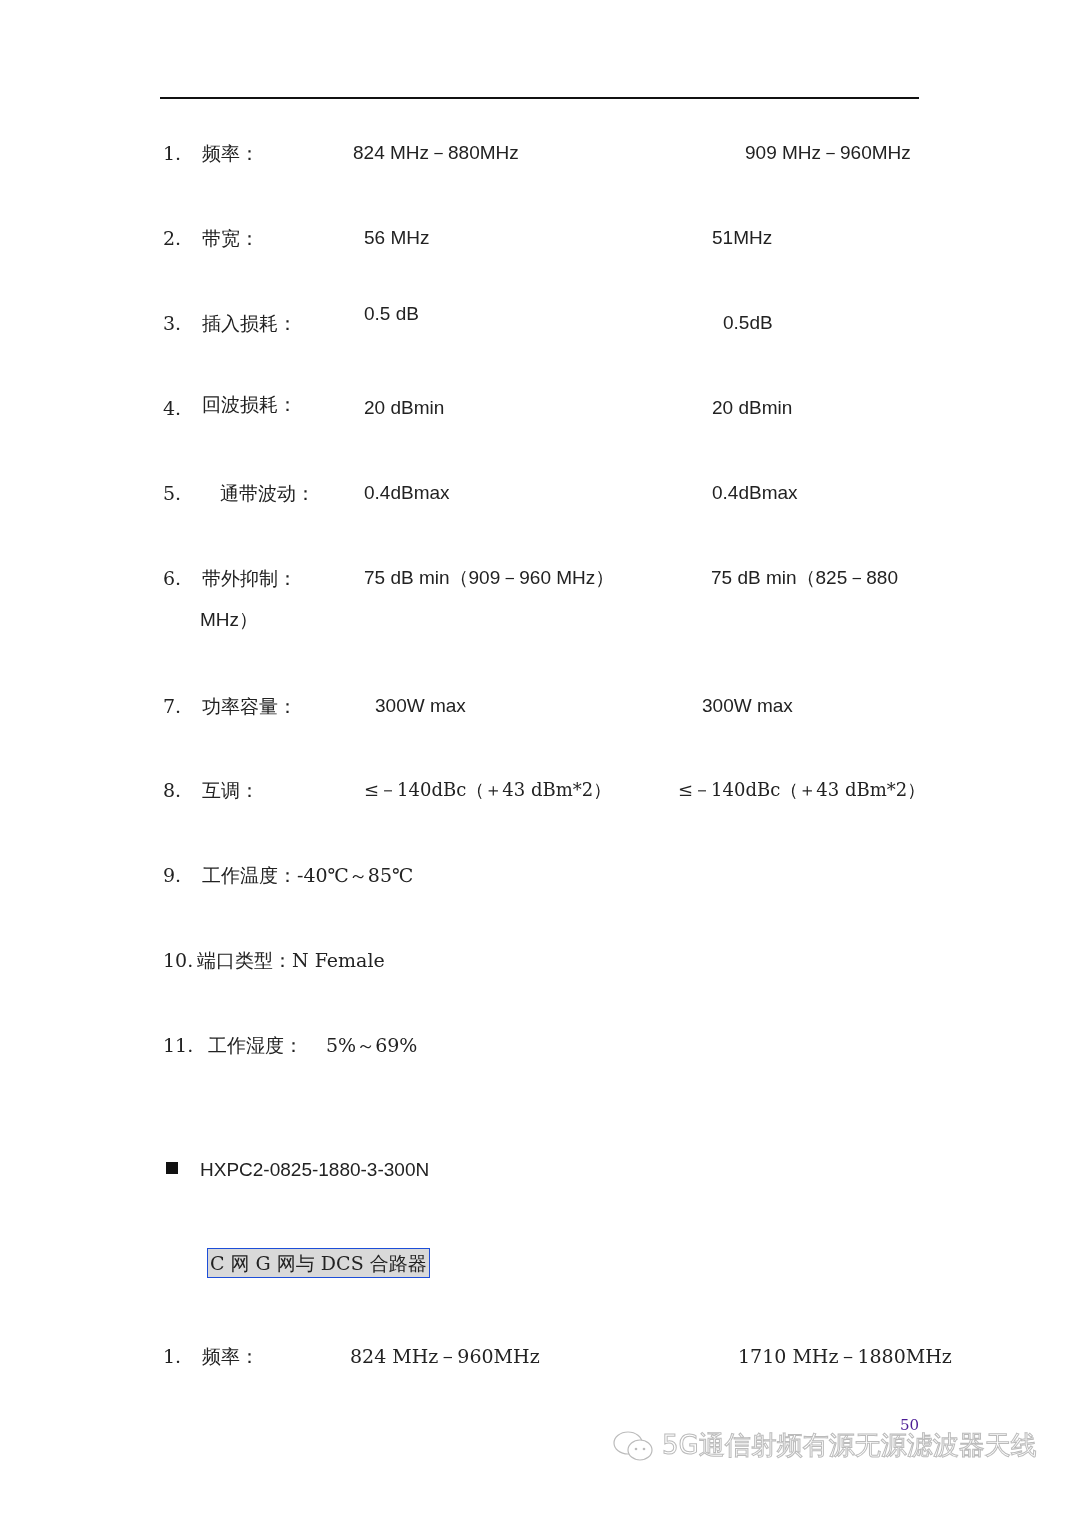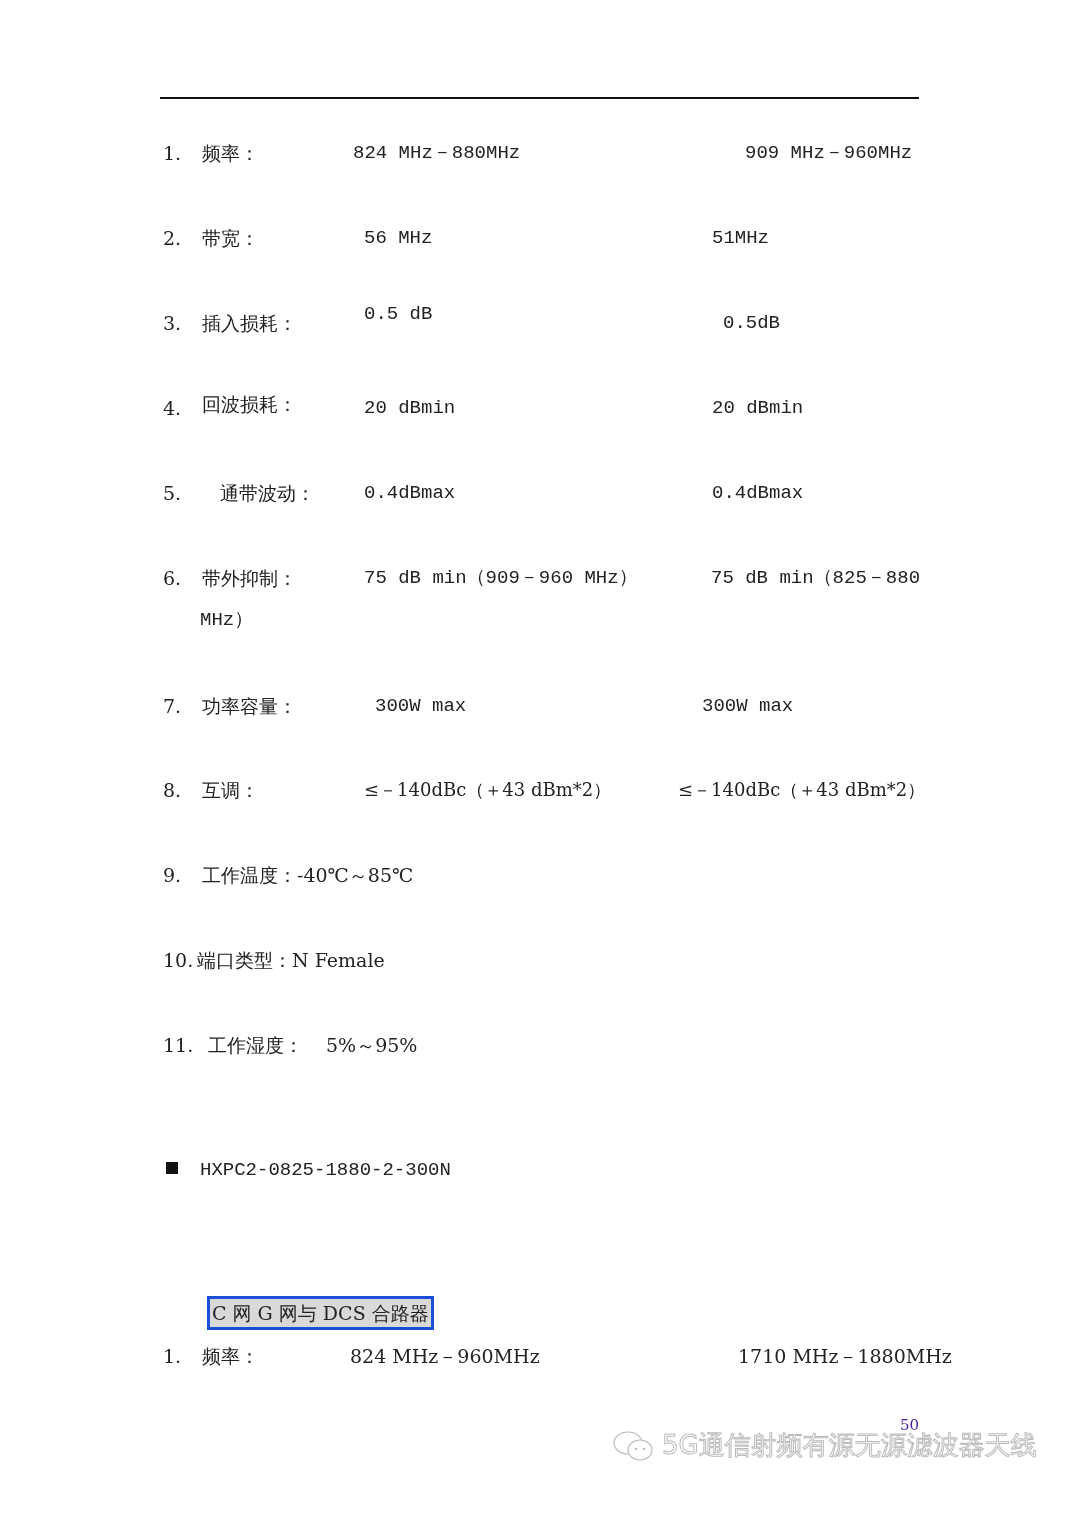--- a/index.html
+++ b/index.html
@@ -1,23 +1,23 @@
 <!DOCTYPE html>
 <html><head>
 <meta charset="utf-8">
 <style>
   html, body { margin:0; padding:0; background:#ffffff; }
   body { width:1080px; height:1526px; position:relative; overflow:hidden;
          font-family:"DejaVu Serif", "Liberation Serif", serif; color:#222; }
   .rule { position:absolute; left:160px; top:97px; width:759px; height:2px; background:#111; }
   .t { position:absolute; font-size:19px; white-space:nowrap; line-height:24px; }
-  .mono { font-family:Liberation Mono, monospace; letter-spacing:0px; }
+  .mono { font-family:Liberation Sans, sans-serif; letter-spacing:0px; }
   .bullet { position:absolute; left:166px; top:1162px; width:12px; height:12px; background:#111; }
   .boxed { position:absolute; left:207px; top:1248px; padding:0 2px; height:28px; line-height:28px;
-           background:#d9d9d9; border:3px solid #1d4ed8; font-size:19px; white-space:nowrap;margin-top:48px; }
+           background:#d9d9d9; border:1px solid #1d4ed8; font-size:19px; white-space:nowrap; }
   .pageno { position:absolute; left:900px; top:1416px; font-size:15px; color:#4c1d95; }
   .wm { position:absolute; left:612px; top:1428px; font-family:"DejaVu Sans", sans-serif; font-size:26px;
         color:#fff; -webkit-text-stroke:1px #bbb; white-space:nowrap; }
   .wm-icon { position:absolute; left:612px; top:1430px; width:44px; height:34px; }
   .wm-text { position:absolute; left:662px; top:1428px; }
 </style>
 </head>
 <body>
 
 <div class="rule"></div>
@@ -64,24 +64,24 @@
 <span class="t" style="left:678px;top:778px;font-size:18px">≤－140dBc（＋43 dBm*2）</span>
 
 <span class="t" style="left:163px;top:863px">9.</span>
 <span class="t" style="left:202px;top:863px">工作温度：-40℃～85℃</span>
 
 <span class="t" style="left:163px;top:948px">10.</span>
 <span class="t" style="left:197px;top:948px">端口类型：N Female</span>
 
 <span class="t" style="left:163px;top:1033px">11.</span>
 <span class="t" style="left:208px;top:1033px">工作湿度：</span>
-<span class="t" style="left:326px;top:1033px">5%～95%</span>
+<span class="t" style="left:326px;top:1033px">5%～69%</span>
 
 <div class="bullet"></div>
-<span class="t mono" style="left:200px;top:1158px">HXPC2-0825-1880-2-300N</span>
+<span class="t mono" style="left:200px;top:1158px">HXPC2-0825-1880-3-300N</span>
 <div class="boxed">C 网 G 网与 DCS 合路器</div>
 
 <span class="t" style="left:163px;top:1344px">1.</span>
 <span class="t" style="left:202px;top:1344px">频率：</span>
 <span class="t" style="left:350px;top:1344px">824 MHz－960MHz</span>
 <span class="t" style="left:738px;top:1344px">1710 MHz－1880MHz</span>
 
 <span class="pageno">50</span>
 
 <svg class="wm-icon" viewBox="0 0 44 34">

